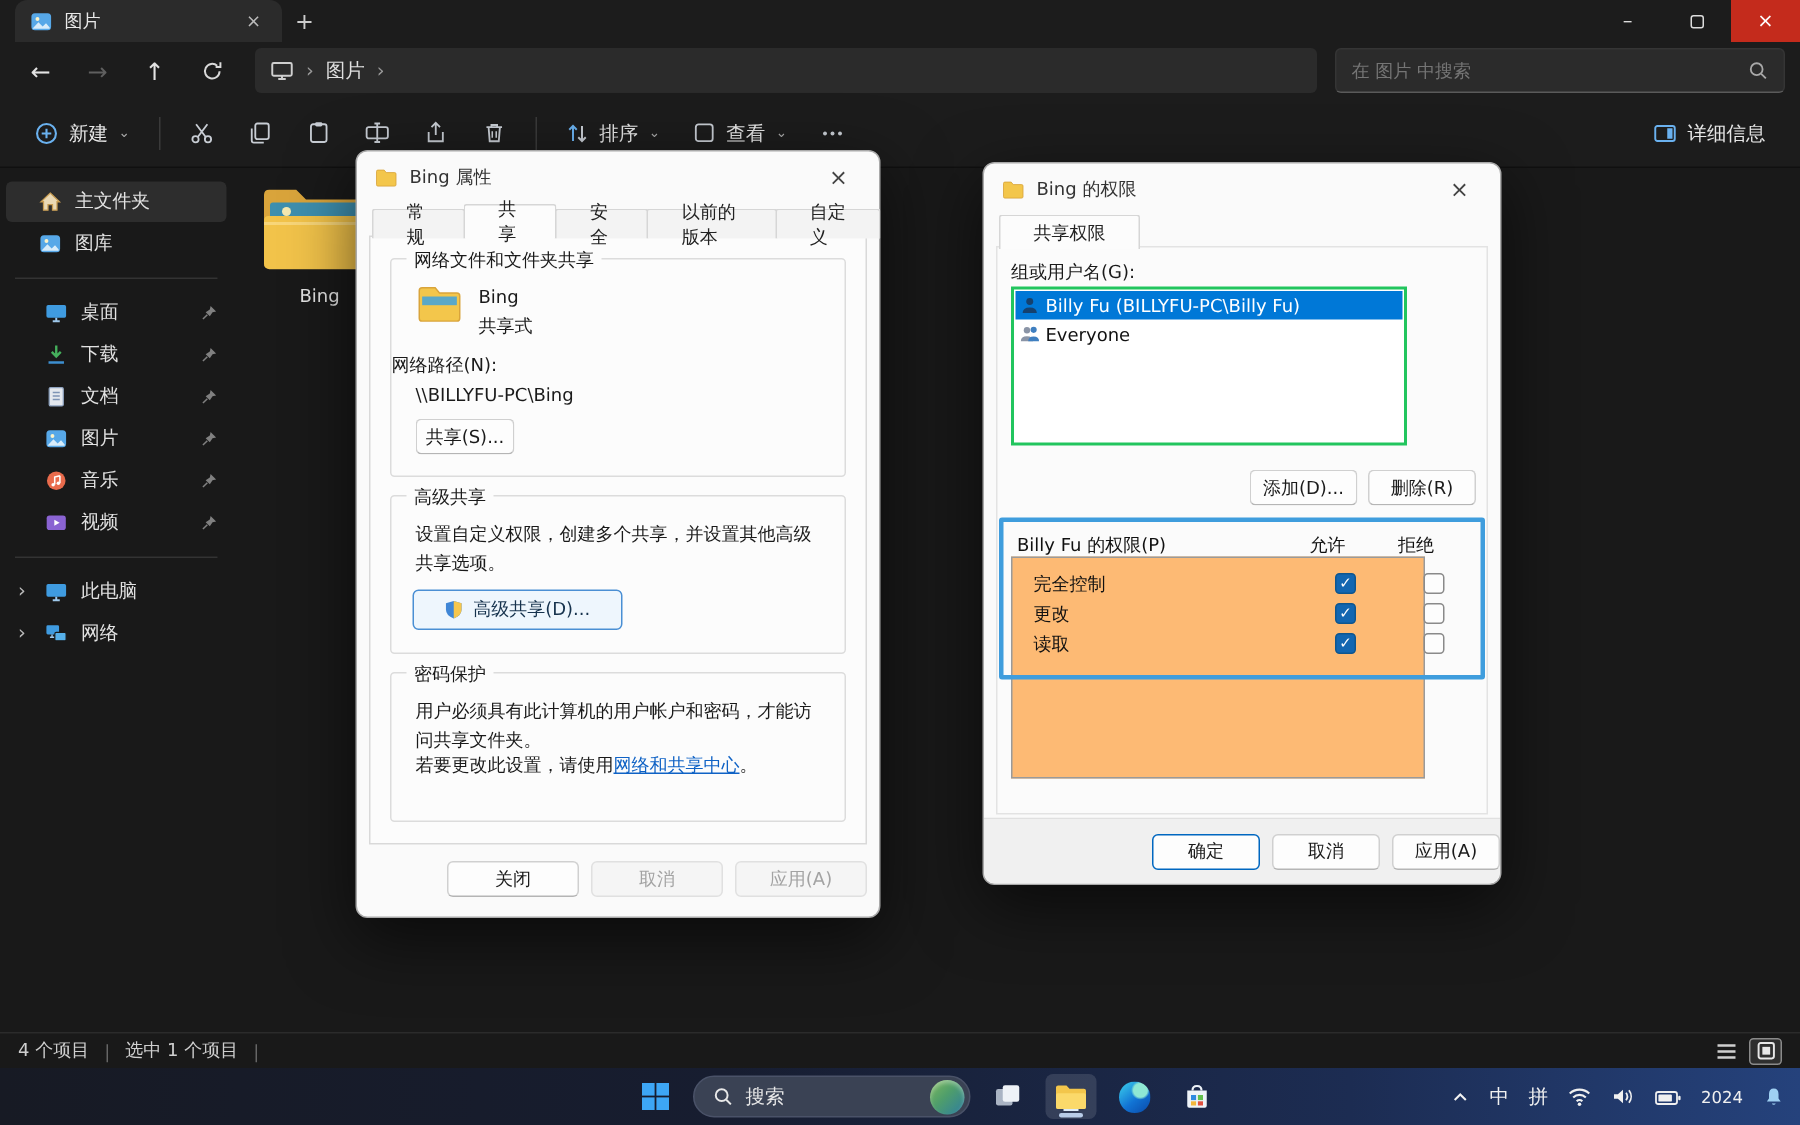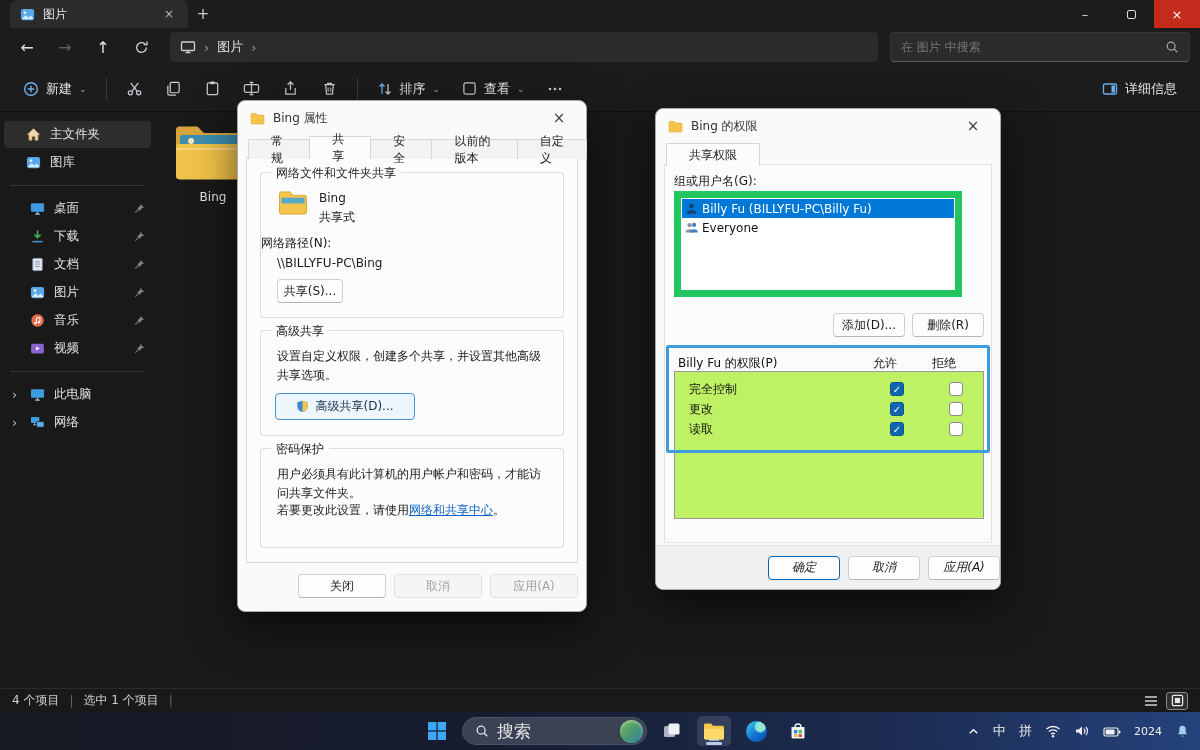--- a/index.html
+++ b/index.html
@@ -51,21 +51,21 @@
 .sb-views{margin-left:auto;display:flex;gap:4px;align-items:center;}
 .sb-view{width:22px;height:18px;display:flex;align-items:center;justify-content:center;border-radius:3px;cursor:pointer;}
 .sb-view.selected{border:1px solid #8a8a8a;background:#2f2f2f;}
 
 
 .taskbar{position:absolute;left:0;right:0;top:712px;height:38px;background:linear-gradient(90deg,#171a24 0%,#171d30 40%,#1c2c52 75%,#25427c 100%);display:flex;align-items:center;}
 .tb-center{position:absolute;left:420px;top:0;height:38px;display:flex;align-items:center;gap:8px;}
 .tb-icon{width:34px;height:30px;display:flex;align-items:center;justify-content:center;border-radius:5px;cursor:pointer;position:relative;}
 .tb-icon.active{background:rgba(255,255,255,.12);}
 .tb-icon.active::after{content:"";position:absolute;bottom:1px;left:9px;width:16px;height:3px;border-radius:2px;background:#b9cde8;}
-.tb-search{width:185px;height:28px;border-radius:14px;background:#3a4254;border:1px solid #4a5268;display:flex;align-items:center;gap:8px;padding:0 3px 0 12px;color:#e8e8e8;font-size:17px;cursor:pointer;}
+.tb-search{width:185px;height:28px;border-radius:14px;background:#3a4254;border:1px solid #4a5268;display:flex;align-items:center;gap:8px;padding:0 3px 0 12px;color:#e8e8e8;font-size:13px;cursor:pointer;}
 .tb-search .simg{margin-left:auto;width:23px;height:23px;border-radius:50%;background:linear-gradient(135deg,#7fb95c 0%,#4f9e6b 45%,#2e7da0 100%);box-shadow:inset 0 2px 3px rgba(255,255,255,.35);}
 .tray{position:absolute;right:10px;top:0;height:38px;display:flex;align-items:center;gap:13px;color:#f0f0f0;}
 .tray .txt{font-size:13px;cursor:pointer;}
 .tray .date{font-size:11px;cursor:pointer;}
 
 
 .dlg{position:absolute;background:#fafafa;border:1px solid #a9a9a9;border-radius:8px;box-shadow:0 14px 44px rgba(0,0,0,.6);font-size:12px;color:#1a1a1a;}
 .dlg-title{height:34px;display:flex;align-items:center;gap:8px;padding:0 12px;}
 .dlg-title .t{font-size:12px;color:#333;}
 .dlg-x{margin-left:auto;width:30px;height:26px;display:flex;align-items:center;justify-content:center;color:#444;font-size:15px;border-radius:5px;cursor:pointer;}
@@ -82,34 +82,34 @@
 .groupbox{position:absolute;left:13px;right:13px;border:1px solid #dcdcdc;border-radius:3px;}
 .gb-legend{position:absolute;top:-8px;left:10px;background:#fcfcfc;padding:0 5px;font-size:12px;color:#1a1a1a;}
 .props-bottom{position:absolute;left:0;right:0;bottom:0;height:50px;display:flex;align-items:center;justify-content:flex-end;gap:8px;padding:0 8px;}
 .props-bottom .btn{width:88px;}
 .advbtn{position:absolute;left:14px;top:62px;width:140px;height:27px;background:#eef6fd;border:1px solid #4a8fd4;border-radius:4px;display:flex;align-items:center;justify-content:center;gap:6px;font-size:12px;color:#16324d;cursor:pointer;}
 .linktext{color:#0f62c5;text-decoration:underline;cursor:pointer;}
 
 
 .perms{left:655px;top:108px;width:346px;height:482px;}
 .perms .page{position:absolute;left:8px;right:8px;top:55px;bottom:46px;background:#fbfbfb;border:1px solid #e3e3e3;}
-.listbox{position:absolute;left:18px;top:82px;width:288px;height:106px;background:#fff;border:7px solid #22c55e;padding:1px;z-index:2;}
+.listbox{position:absolute;left:18px;top:82px;width:264px;height:106px;background:#fff;border:2px solid #22c55e;padding:1px;z-index:2;}
 .lb-row{height:19px;display:flex;align-items:center;gap:4px;padding:0 3px;font-size:12px;color:#111;cursor:pointer;}
 .lb-row.selected{background:#0078d7;color:#fff;}
 .perm-btn{position:absolute;width:72px;z-index:2;}
 .hl-box{position:absolute;left:10px;top:236px;width:324px;height:108px;border:3px solid #3f9ddd;border-radius:2px;z-index:5;pointer-events:none;}
 .perm-head{position:absolute;z-index:3;font-size:12px;color:#111;}
-.perm-list{position:absolute;left:18px;top:262px;width:310px;height:148px;background:#bef264;border:1px solid #9a9a9a;z-index:2;padding-top:7px;}
+.perm-list{position:absolute;left:18px;top:262px;width:276px;height:148px;background:#fdba74;border:1px solid #9a9a9a;z-index:2;padding-top:7px;}
 .perm-row{height:20px;display:flex;align-items:center;font-size:12px;color:#111;position:relative;}
 .perm-row .plabel{margin-left:14px;}
 .cb{position:absolute;width:14px;height:14px;border-radius:3px;cursor:pointer;}
 .cb.checked{left:215px;background:#1266b1;border:1px solid #0e568f;display:flex;align-items:center;justify-content:center;color:#fff;font-size:10px;}
 .cb.unchecked{left:274px;background:#fdfdfd;border:1px solid #8a8a8a;}
 .perms-bottom{position:absolute;left:0;right:0;bottom:0;height:44px;background:#f0f0f0;border-top:1px solid #e0e0e0;border-radius:0 0 8px 8px;display:flex;align-items:center;padding-left:112px;gap:8px;}
-.perms-bottom .btn{width:85px;font-style:italic;}
+.perms-bottom .btn{width:85px;}
 svg{display:block;}
 </style>
 </head>
 <body>
 
 <div class="screen">
 
   <div class="titlebar">
     <div class="tab">
       <span>

